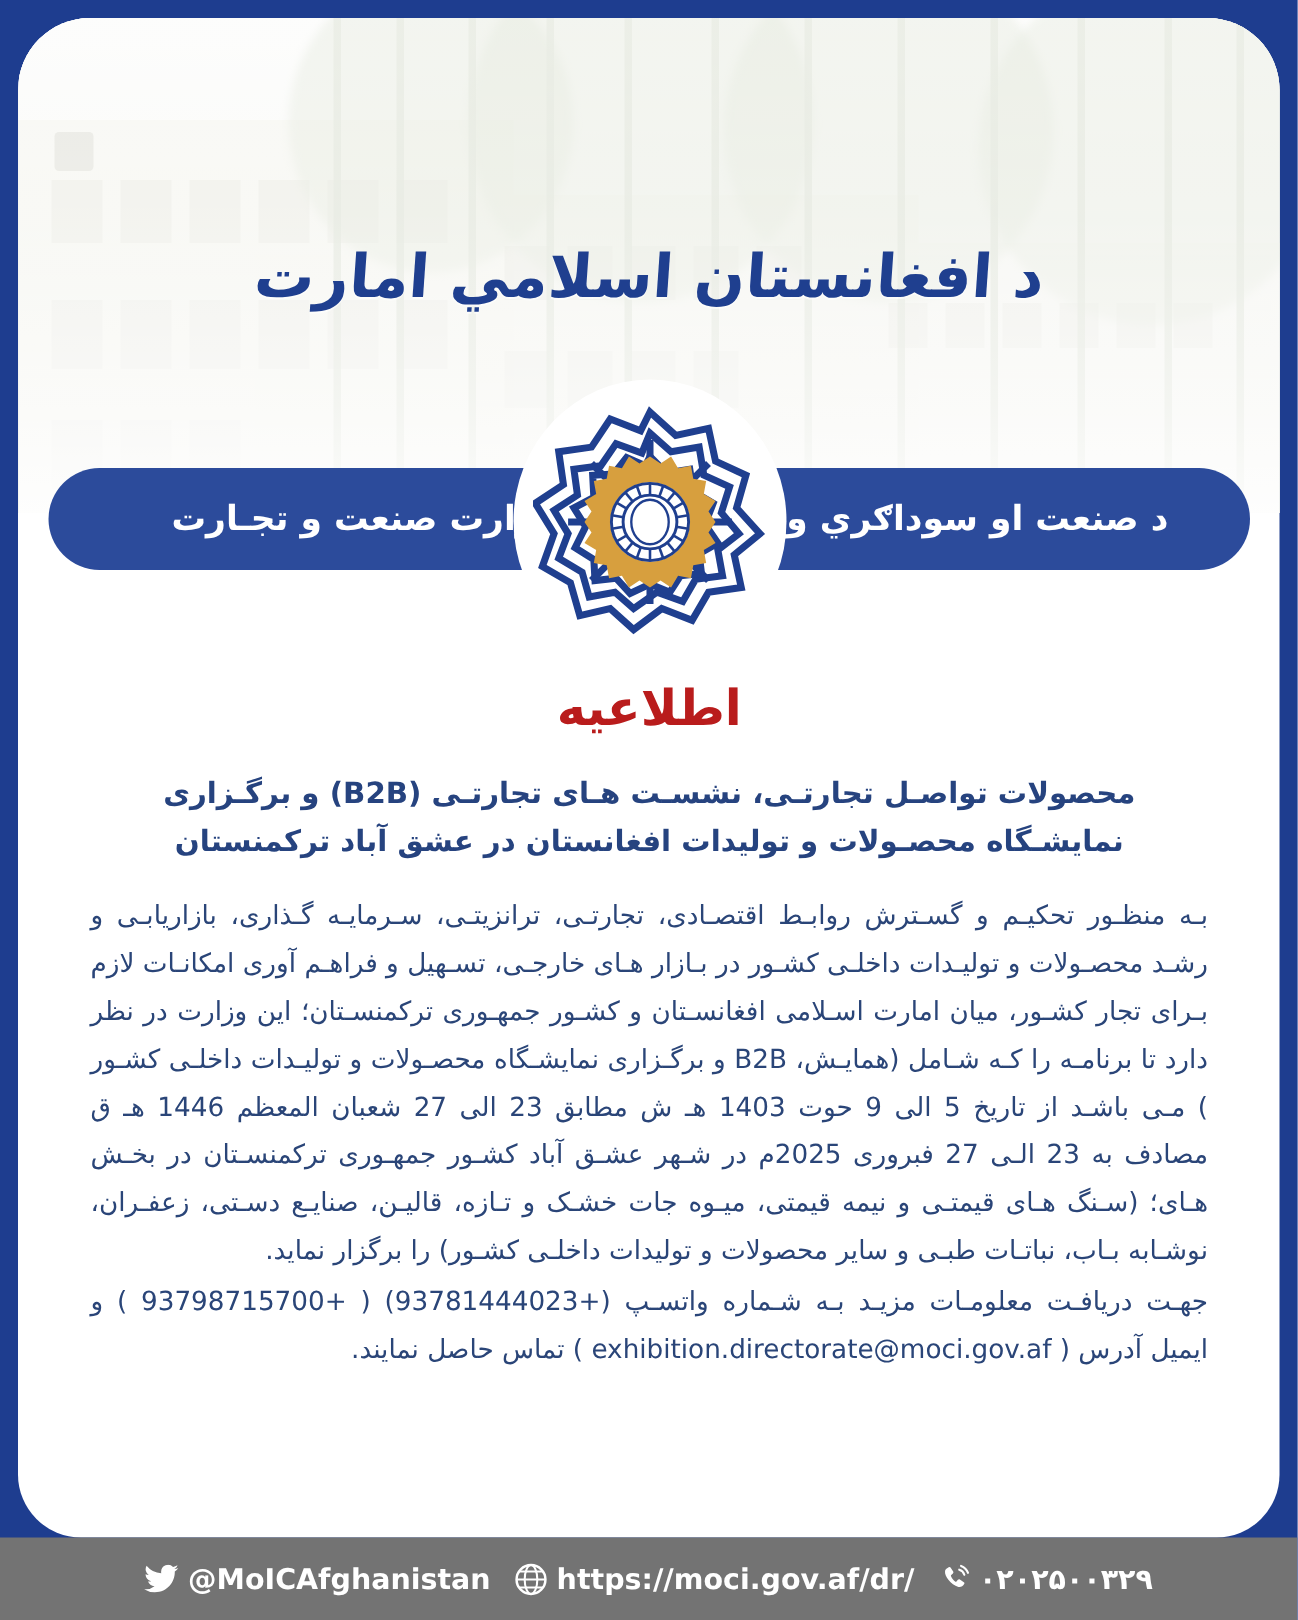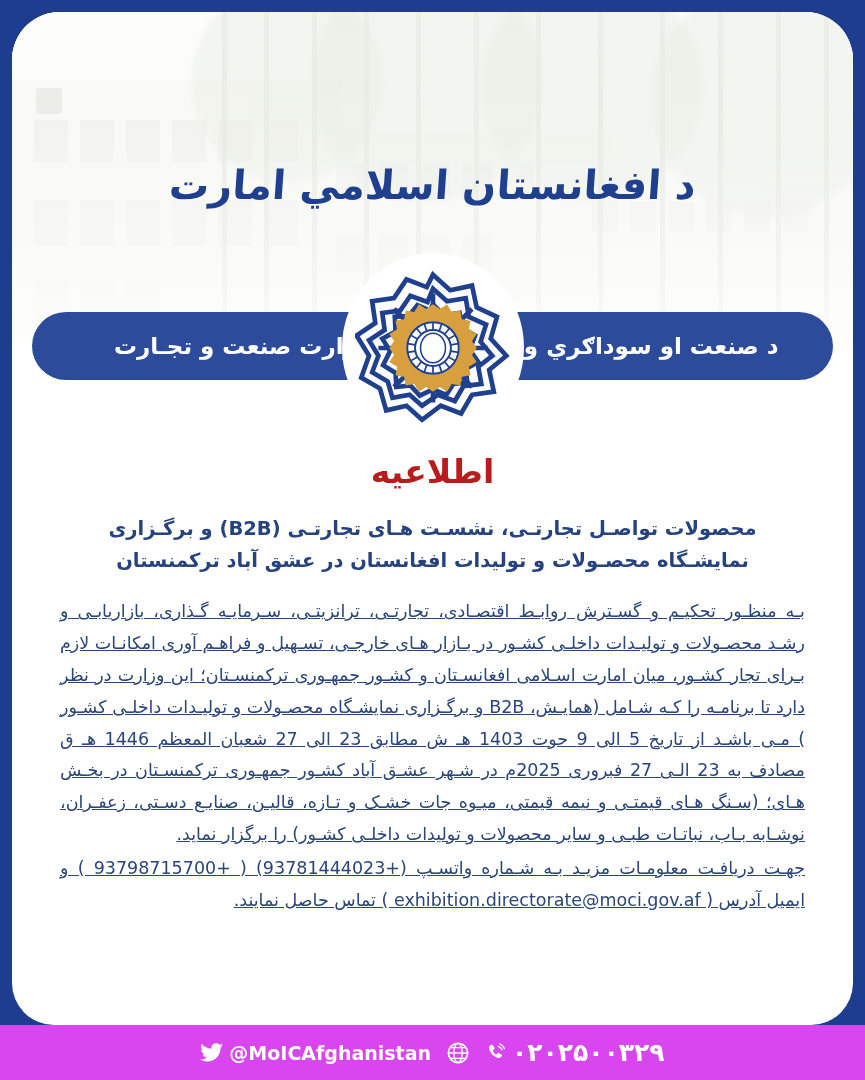--- a/index.html
+++ b/index.html
@@ -198,51 +198,50 @@
     width: 700px;
   }
   .para {
     color: #2a4578;
     font-size: 17.5px;
     line-height: 1.82;
     text-align: justify;
     text-align-last: right;
     margin: 0 0 4px 0;
     padding: 0 14px;
-    text-decoration: underline;
   }
   .para.tight { margin-bottom: 2px; }
 
   
   .footer {
     position: absolute;
     left: 0;
     right: 0;
     bottom: 0;
     height: 55px;
-    background: #d946ef;
+    background: #737373;
     display: flex;
     align-items: center;
     justify-content: center;
     gap: 16px;
     direction: ltr;
     z-index: 6;
   }
   .f-item {
     display: flex;
     align-items: center;
     gap: 6px;
     color: #ffffff;
     font-size: 19px;
     font-weight: bold;
     white-space: nowrap;
   }
   .f-item svg { display: block; }
   .f-phone-num {
-    font-size: 25px;
+    font-size: 19px;
     letter-spacing: 1px;
   }
 </style>
 </head>
 <body>
 
 <div class="poster">
   <div class="card">
 
     <div class="hero">
@@ -387,20 +386,21 @@
     </div>
 
     <div class="f-item">
       <span>
         <svg width="22" height="22" viewBox="0 0 24 24" aria-hidden="true">
           <circle cx="12" cy="12" r="10.5" fill="none" stroke="#ffffff" stroke-width="1.8"></circle>
           <ellipse cx="12" cy="12" rx="4.6" ry="10.5" fill="none" stroke="#ffffff" stroke-width="1.5"></ellipse>
           <path d="M1.6 12h20.8M3.3 6.2h17.4M3.3 17.8h17.4" stroke="#ffffff" stroke-width="1.5" fill="none"></path>
         </svg>
       </span>
+      <span>https://moci.gov.af/dr/</span>
     </div>
 
     <div class="f-item">
       <span>
         <svg width="21" height="21" viewBox="0 0 24 24" aria-hidden="true">
           <path fill="#ffffff" d="M7.4 3.2c.5-.3 1.1-.1 1.4.3l2 3c.3.5.2 1.1-.2 1.5l-1.3 1.1c-.2.2-.3.5-.2.8.5 1.3 1.8 3.2 3.4 4.3.3.2.6.1.8-.1l1.1-1.3c.4-.4 1-.5 1.5-.2l3 2c.5.3.6.9.3 1.4-1 1.5-2.6 2.7-4.4 2.2-3-.8-5.6-2.9-7.5-5.2C5.5 10.6 4.3 8.1 4.6 6c.2-1.3 1.6-2.2 2.8-2.8z"></path>
           <path d="M15.4 5.1a5.6 5.6 0 0 1 3.9 3.9M16.8 2.2a8.8 8.8 0 0 1 5.3 5.3" fill="none" stroke="#ffffff" stroke-width="1.6" stroke-linecap="round"></path>
         </svg>
       </span>
       <span class="f-phone-num">۰۲۰۲۵۰۰۳۲۹</span>

